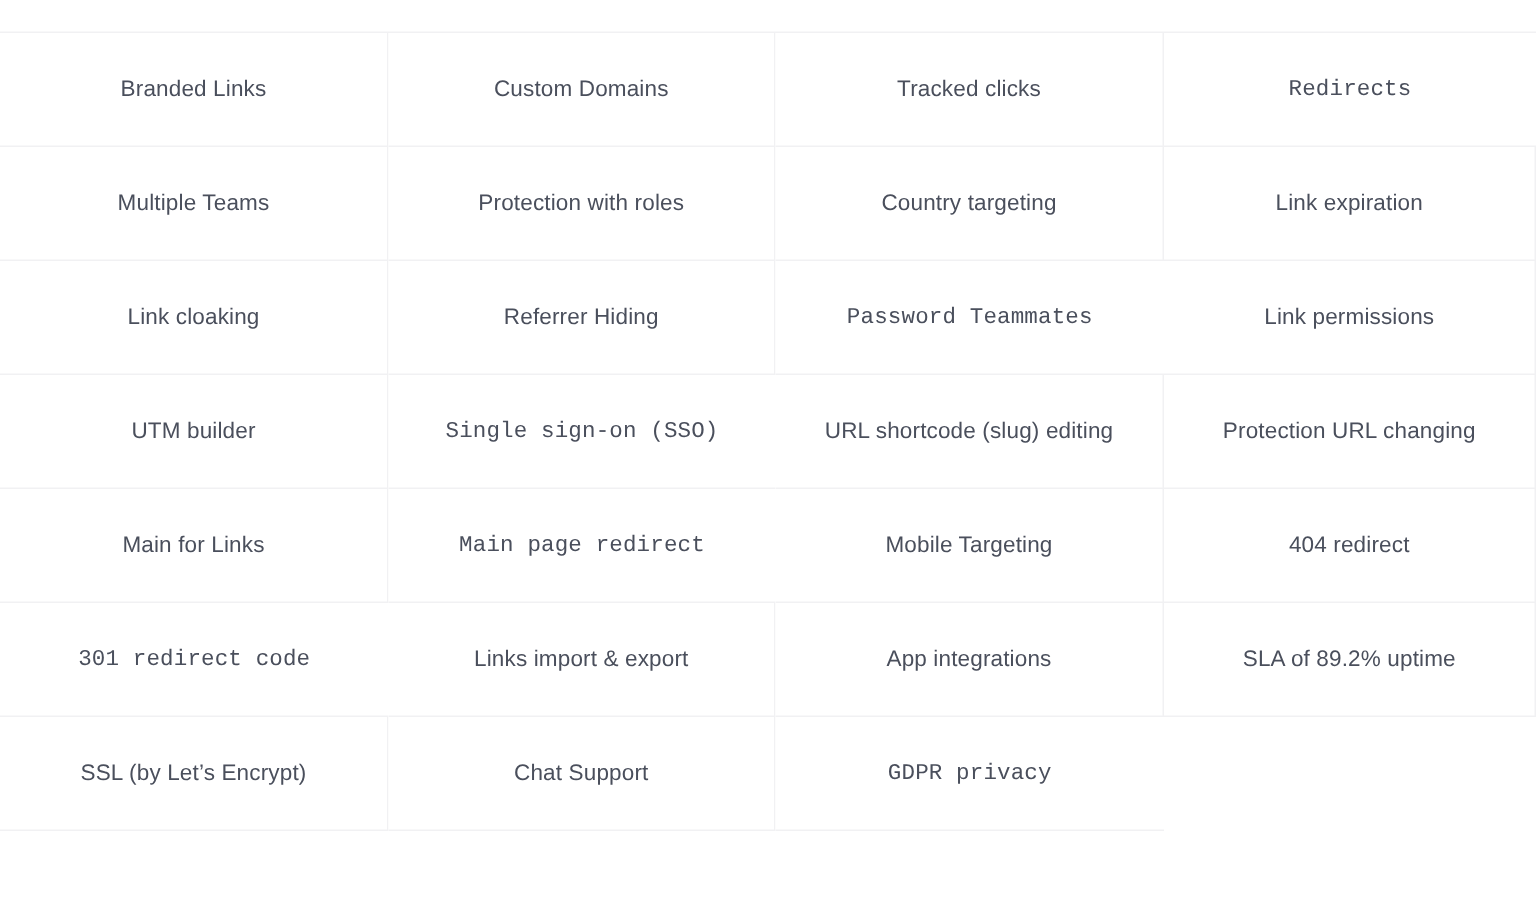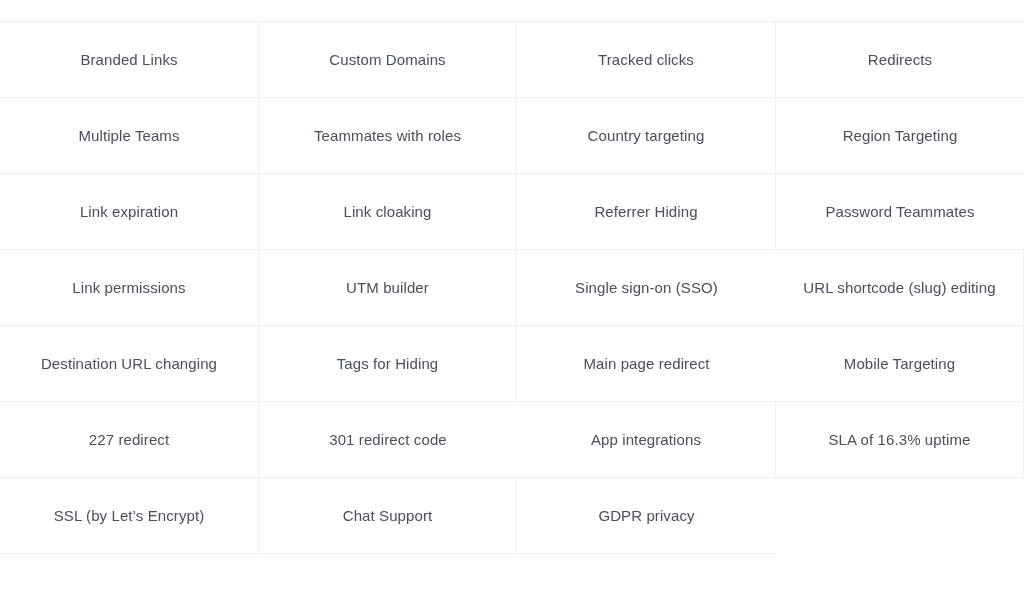--- a/index.html
+++ b/index.html
@@ -47,20 +47,21 @@
     align-items: center;
     justify-content: center;
     text-align: center;
     padding: 0 10px;
     background: #ffffff;
   }
 
   
   .feature-cell.col-last {
     border-right: none;
+    font-family: Liberation Mono, monospace;
   }
 
   .feature-label {
     font-size: 15px;
     line-height: 20px;
     color: #4a4f5c;
     letter-spacing: 0.1px;
     font-weight: 400;
     white-space: nowrap;
   }
@@ -82,27 +83,24 @@
       <div class="feature-cell">
         <span class="feature-label">Tracked clicks</span>
       </div>
       <div class="feature-cell col-last">
         <span class="feature-label">Redirects</span>
       </div>
       <div class="feature-cell">
         <span class="feature-label">Multiple Teams</span>
       </div>
       <div class="feature-cell">
-        <span class="feature-label">Teammates with roles</span>
+        <span class="feature-label">Protection with roles</span>
       </div>
       <div class="feature-cell">
         <span class="feature-label">Country targeting</span>
-      </div>
-      <div class="feature-cell col-last">
-        <span class="feature-label">Region Targeting</span>
       </div>
       <div class="feature-cell">
         <span class="feature-label">Link expiration</span>
       </div>
       <div class="feature-cell">
         <span class="feature-label">Link cloaking</span>
       </div>
       <div class="feature-cell">
         <span class="feature-label">Referrer Hiding</span>
       </div>
@@ -115,42 +113,45 @@
       <div class="feature-cell">
         <span class="feature-label">UTM builder</span>
       </div>
       <div class="feature-cell col-last">
         <span class="feature-label">Single sign-on (SSO)</span>
       </div>
       <div class="feature-cell">
         <span class="feature-label">URL shortcode (slug) editing</span>
       </div>
       <div class="feature-cell">
-        <span class="feature-label">Destination URL changing</span>
+        <span class="feature-label">Protection URL changing</span>
       </div>
       <div class="feature-cell">
-        <span class="feature-label">Tags for Hiding</span>
+        <span class="feature-label">Main for Links</span>
       </div>
       <div class="feature-cell col-last">
         <span class="feature-label">Main page redirect</span>
       </div>
       <div class="feature-cell">
         <span class="feature-label">Mobile Targeting</span>
       </div>
       <div class="feature-cell">
-        <span class="feature-label">227 redirect</span>
+        <span class="feature-label">404 redirect</span>
       </div>
       <div class="feature-cell col-last">
         <span class="feature-label">301 redirect code</span>
       </div>
       <div class="feature-cell">
+        <span class="feature-label">Links import &amp; export</span>
+      </div>
+      <div class="feature-cell">
         <span class="feature-label">App integrations</span>
       </div>
       <div class="feature-cell">
-        <span class="feature-label">SLA of 16.3% uptime</span>
+        <span class="feature-label">SLA of 89.2% uptime</span>
       </div>
       <div class="feature-cell">
         <span class="feature-label">SSL (by Let’s Encrypt)</span>
       </div>
       <div class="feature-cell">
         <span class="feature-label">Chat Support</span>
       </div>
       <div class="feature-cell col-last">
         <span class="feature-label">GDPR privacy</span>
       </div>

